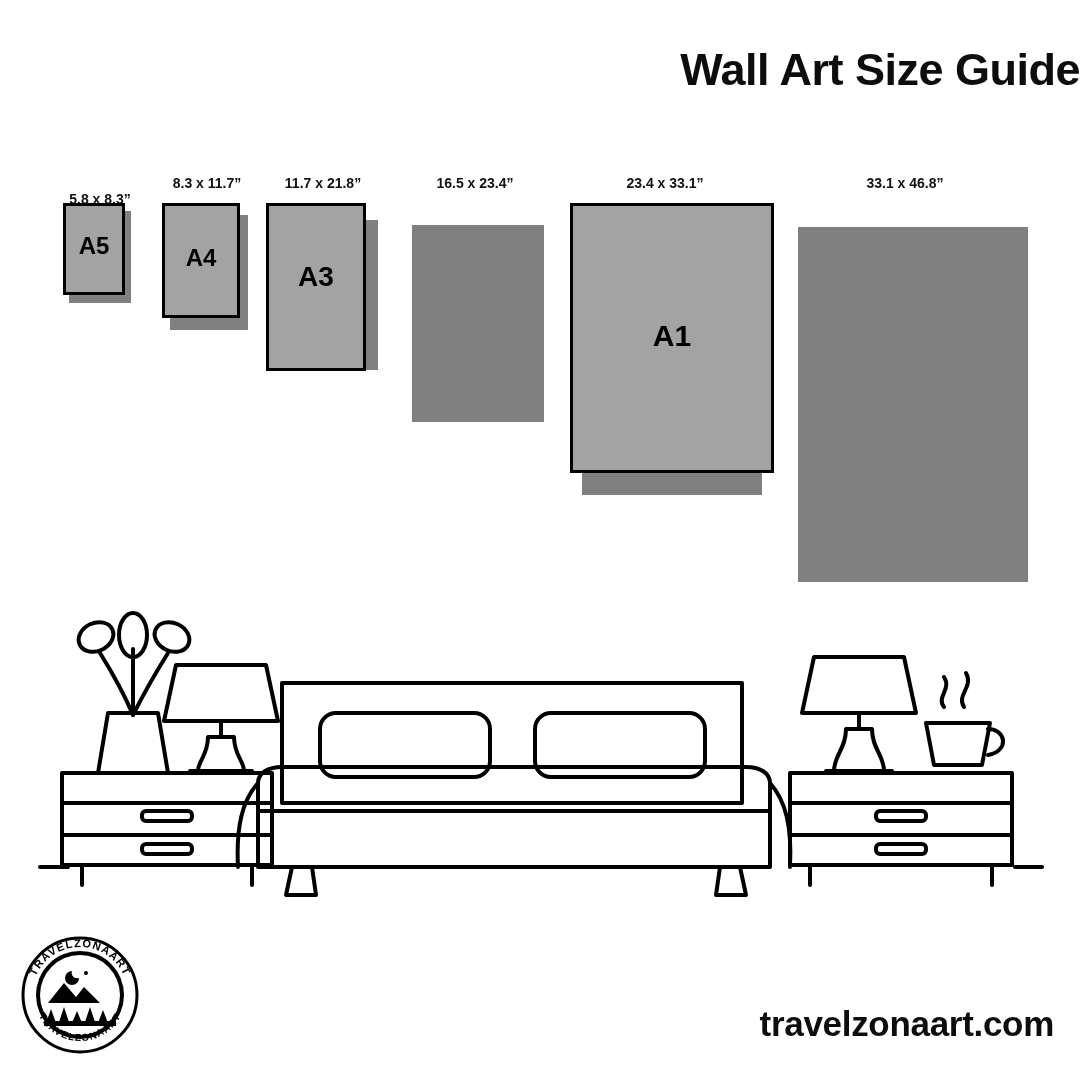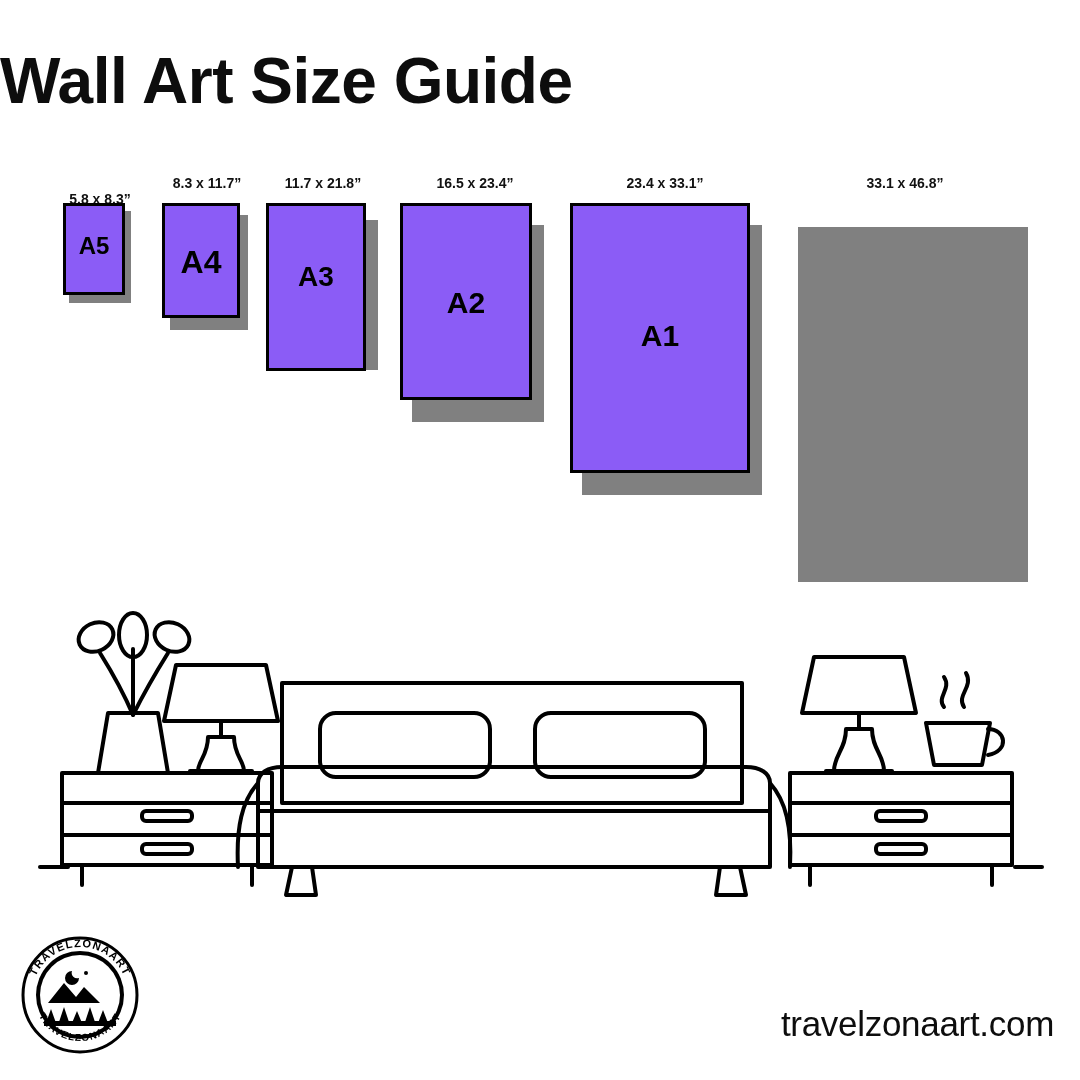--- a/index.html
+++ b/index.html
@@ -15,22 +15,22 @@
     color: #111111;
     overflow: hidden;
   }
 
   
   #page-title {
     position: absolute;
     top: 44px;
     left: 0;
     width: 1080px;
-    text-align: left;
-    font-size: 64px;
+    text-align: right;
+    font-size: 45px;
     font-weight: bold;
     letter-spacing: -0.5px;
     color: #0d0d0d;
   }
 
   
   #frames-area {
     position: absolute;
     left: 0;
     top: 0;
@@ -49,21 +49,21 @@
     font-weight: bold;
     color: #111;
     white-space: nowrap;
   }
   .frame-shadow {
     position: absolute;
     background: #808080;
   }
   .frame-box {
     position: absolute;
-    background: #8b5cf6;
+    background: #a3a3a3;
     border: 3px solid #000000;
     box-sizing: border-box;
   }
   .frame-label {
     position: absolute;
     left: 0;
     width: 100%;
     text-align: center;
     font-weight: bold;
     color: #000;
@@ -86,21 +86,21 @@
     width: 120px;
     height: 120px;
   }
 
   
   #website-url {
     position: absolute;
     right: 26px;
     top: 1004px;
     font-size: 35px;
-    font-weight: normal;
+    font-weight: bold;
     color: #0d0d0d;
     letter-spacing: -0.3px;
   }
 </style>
 </head>
 <body>
 
 <div id="page-title">Wall Art Size Guide</div>
 
 <div id="frames-area">
@@ -110,44 +110,41 @@
     <div class="frame-shadow" style="left:14px; top:36px; width:62px; height:92px;"></div>
     <div class="frame-box" style="left:8px; top:28px; width:62px; height:92px;">
       <div class="frame-label" style="top:26px; font-size:24px;">A5</div>
     </div>
   </div>
 
   <div class="frame-group" style="left:152px; top:175px; width:110px; height:155px;">
     <div class="frame-dims" style="top:0px;">8.3 x 11.7”</div>
     <div class="frame-shadow" style="left:18px; top:40px; width:78px; height:115px;"></div>
     <div class="frame-box" style="left:10px; top:28px; width:78px; height:115px;">
-      <div class="frame-label" style="top:38px; font-size:32px;">A4</div>
+      <div class="frame-label" style="top:38px; font-size:24px;">A4</div>
     </div>
   </div>
 
   <div class="frame-group" style="left:258px; top:175px; width:130px; height:200px;">
     <div class="frame-dims" style="top:0px;">11.7 x 21.8”</div>
     <div class="frame-shadow" style="left:20px; top:45px; width:100px; height:150px;"></div>
     <div class="frame-box" style="left:8px; top:28px; width:100px; height:168px;">
       <div class="frame-label" style="top:55px; font-size:28px;">A3</div>
     </div>
   </div>
 
   <div class="frame-group" style="left:390px; top:175px; width:170px; height:250px;">
     <div class="frame-dims" style="top:0px;">16.5 x 23.4”</div>
     <div class="frame-shadow" style="left:22px; top:50px; width:132px; height:197px;"></div>
-    <div class="frame-box" style="left:10px; top:28px; width:132px; height:197px;">
-      <div class="frame-label" style="top:80px; font-size:30px;">A2</div>
-    </div>
   </div>
 
   <div class="frame-group" style="left:560px; top:175px; width:210px; height:325px;">
     <div class="frame-dims" style="top:0px;">23.4 x 33.1”</div>
     <div class="frame-shadow" style="left:22px; top:50px; width:180px; height:270px;"></div>
-    <div class="frame-box" style="left:10px; top:28px; width:180px; height:270px;">
+    <div class="frame-box" style="left:10px; top:28px; width:204px; height:270px;">
       <div class="frame-label" style="top:113px; font-size:30px;">A1</div>
     </div>
   </div>
 
   <div class="frame-group" style="left:770px; top:175px; width:270px; height:410px;">
     <div class="frame-dims" style="top:0px;">33.1 x 46.8”</div>
     <div class="frame-shadow" style="left:28px; top:52px; width:230px; height:355px;"></div>
   </div>
 
 </div>

